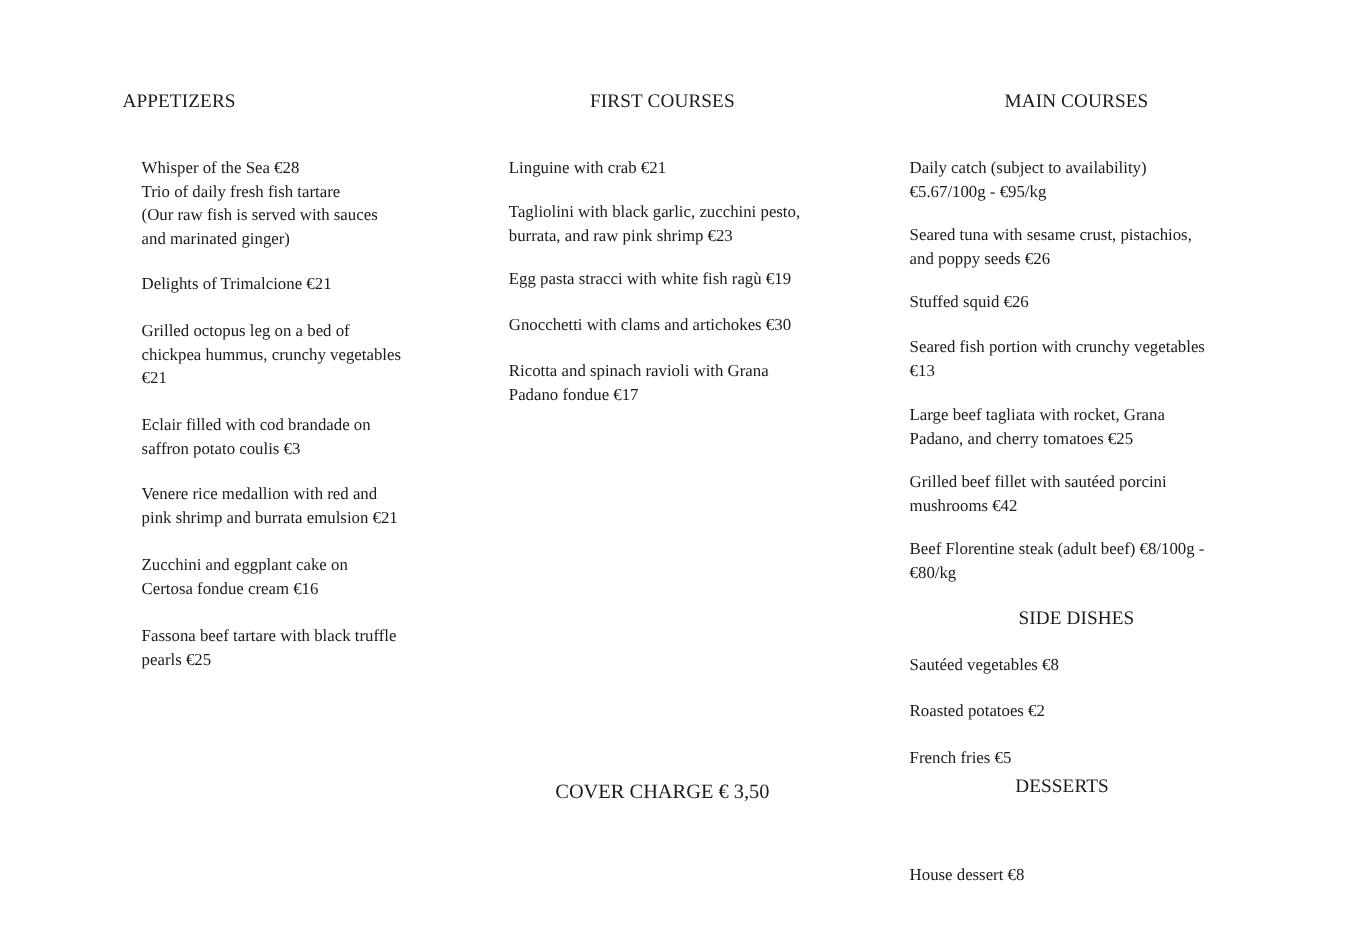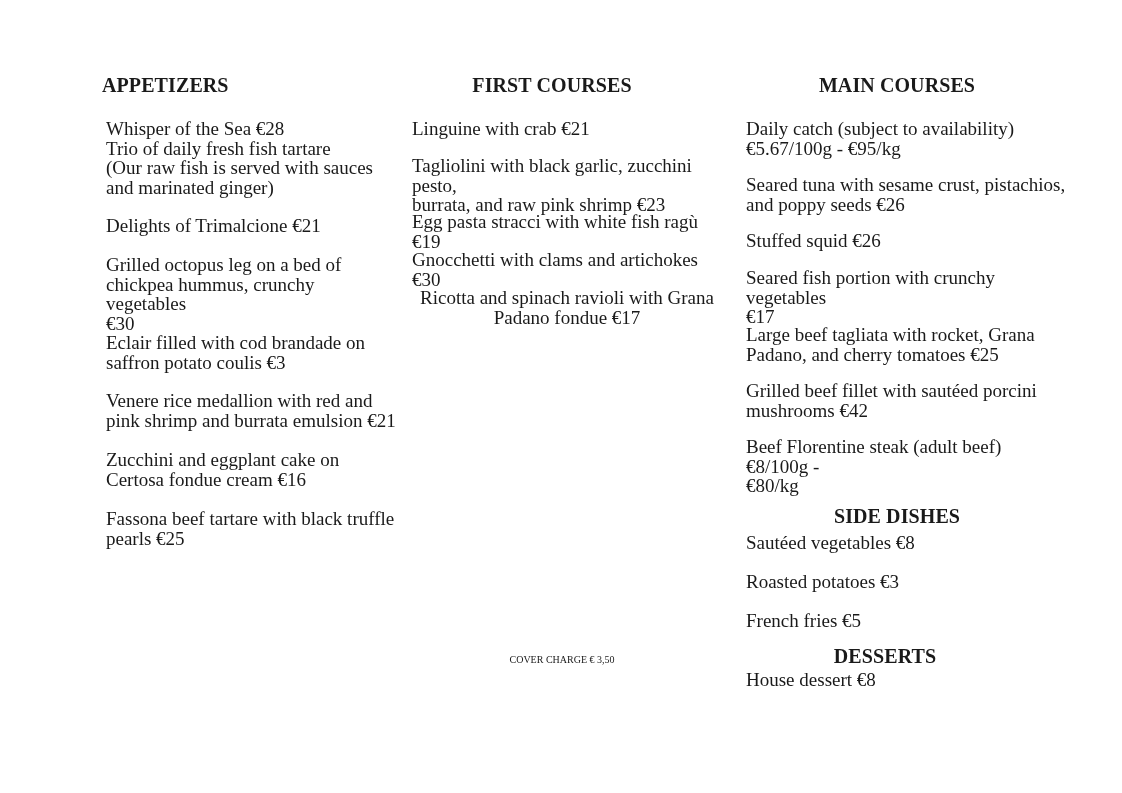--- a/index.html
+++ b/index.html
@@ -2,90 +2,90 @@
 <html><head>
 <meta charset="utf-8">
 <style>
   html, body { margin: 0; padding: 0; background: #ffffff; }
   body {
     width: 1122px; height: 793px; position: relative; overflow: hidden;
     font-family: "Liberation Serif", "DejaVu Serif", serif;
     color: #1a1a1a;
   }
   .heading {
-    font-weight: bold; font-size: 20px; line-height: 20px;
+    font-weight: normal; font-size: 16px; line-height: 20px;
     margin: 0; letter-spacing: 0.1px;
   }
   .heading.center { text-align: center; }
   .item {
-    font-size: 19px; line-height: 19.5px; margin: 4px;
+    font-size: 14px; line-height: 19.5px; margin: 16px;
     white-space: pre-line;
   }
   .abs { position: absolute; }
   .cover {
-    position: absolute; left: 418px; width: 288px; top: 650px;
-    text-align: center; font-size: 10px; line-height: 20px;
+    position: absolute; left: 408px; width: 288px; top: 650px;
+    text-align: center; font-size: 17px; line-height: 20px;
   }
 </style>
 </head>
 <body>
 
 <div class="abs" style="left:102px; top:0; width:280px;">
   <h2 class="heading abs" style="left:0; top:75px;">APPETIZERS</h2>
   <p class="item abs" style="left:0; top:115px; width:290px;">Whisper of the Sea €28
 Trio of daily fresh fish tartare
 (Our raw fish is served with sauces
 and marinated ginger)</p>
   <p class="item abs" style="left:0; top:212px; width:290px;font-family:Liberation Serif, serif;">Delights of Trimalcione €21</p>
   <p class="item abs" style="left:0; top:251px; width:290px;">Grilled octopus leg on a bed of
 chickpea hummus, crunchy vegetables
-€30</p>
+€21</p>
   <p class="item abs" style="left:0; top:329px; width:290px;">Eclair filled with cod brandade on
 saffron potato coulis €3</p>
   <p class="item abs" style="left:0; top:387px; width:290px;">Venere rice medallion with red and
 pink shrimp and burrata emulsion €21</p>
   <p class="item abs" style="left:0; top:446px; width:290px;">Zucchini and eggplant cake on
 Certosa fondue cream €16</p>
   <p class="item abs" style="left:0; top:505px; width:290px;">Fassona beef tartare with black truffle
 pearls €25</p>
 </div>
 
 <div class="abs" style="left:408px; top:0; width:300px;">
   <h2 class="heading center abs" style="left:0; top:75px; width:288px;">FIRST COURSES</h2>
   <p class="item abs" style="left:0; top:115px; width:310px;">Linguine with crab €21</p>
   <p class="item abs" style="left:0; top:152px; width:310px;">Tagliolini with black garlic, zucchini pesto,
 burrata, and raw pink shrimp €23</p>
   <p class="item abs" style="left:0; top:208px; width:310px;">Egg pasta stracci with white fish ragù €19</p>
   <p class="item abs" style="left:0; top:246px; width:310px;">Gnocchetti with clams and artichokes €30</p>
-  <p class="item abs" style="left:0; top:284px; width:310px;text-align:center;">Ricotta and spinach ravioli with Grana
+  <p class="item abs" style="left:0; top:284px; width:310px;">Ricotta and spinach ravioli with Grana
 Padano fondue €17</p>
 </div>
 
 <div class="cover">COVER CHARGE € 3,50</div>
 
 <div class="abs" style="left:742px; top:0; width:310px;">
   <h2 class="heading center abs" style="left:0; top:75px; width:310px;">MAIN COURSES</h2>
   <p class="item abs" style="left:0; top:115px; width:320px;">Daily catch (subject to availability)
 €5.67/100g - €95/kg</p>
   <p class="item abs" style="left:0; top:171px; width:320px;">Seared tuna with sesame crust, pistachios,
 and poppy seeds €26</p>
   <p class="item abs" style="left:0; top:227px; width:320px;">Stuffed squid €26</p>
   <p class="item abs" style="left:0; top:264px; width:320px;">Seared fish portion with crunchy vegetables
-€17</p>
+€13</p>
   <p class="item abs" style="left:0; top:321px; width:320px;">Large beef tagliata with rocket, Grana
 Padano, and cherry tomatoes €25</p>
   <p class="item abs" style="left:0; top:377px; width:320px;">Grilled beef fillet with sautéed porcini
 mushrooms €42</p>
   <p class="item abs" style="left:0; top:433px; width:320px;">Beef Florentine steak (adult beef) €8/100g -
 €80/kg</p>
 </div>
 
 <div class="abs" style="left:742px; top:0; width:310px;">
   <h2 class="heading center abs" style="left:0; top:490px; width:310px;margin-top:16px;">SIDE DISHES</h2>
   <p class="item abs" style="left:0; top:529px; width:320px;">Sautéed vegetables €8</p>
-  <p class="item abs" style="left:0; top:568px; width:320px;">Roasted potatoes €3</p>
+  <p class="item abs" style="left:0; top:568px; width:320px;">Roasted potatoes €2</p>
   <p class="item abs" style="left:0; top:607px; width:320px;">French fries €5</p>
 </div>
 
 <div class="abs" style="left:742px; top:0; width:310px;">
   <h2 class="heading center abs" style="left:0; top:646px; width:286px;">DESSERTS</h2>
-  <p class="item abs" style="left:0; top:666px; width:320px;">House dessert €8</p>
+  <p class="item abs" style="left:0; top:704px; width:320px;">House dessert €8</p>
 </div>
 
 </body></html>

